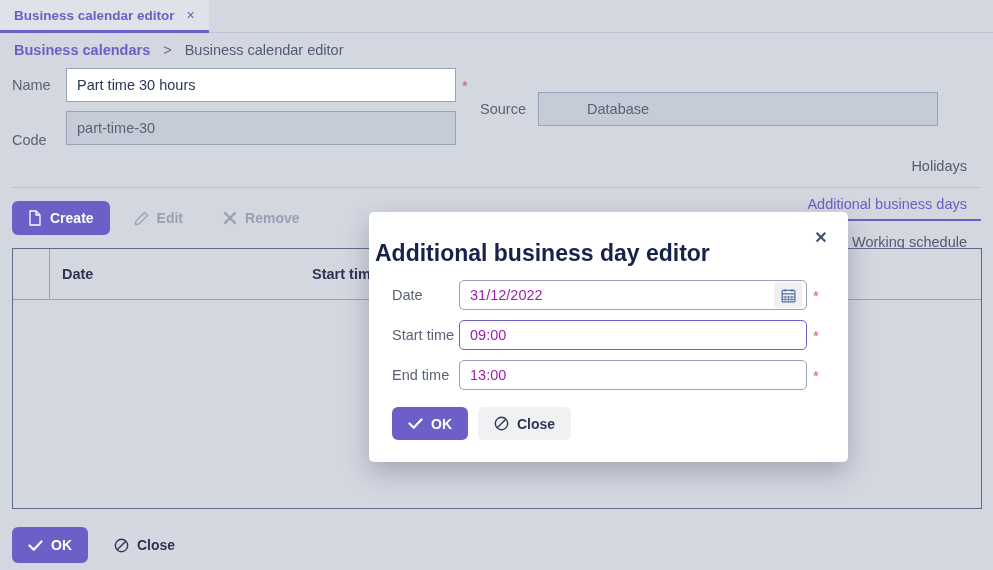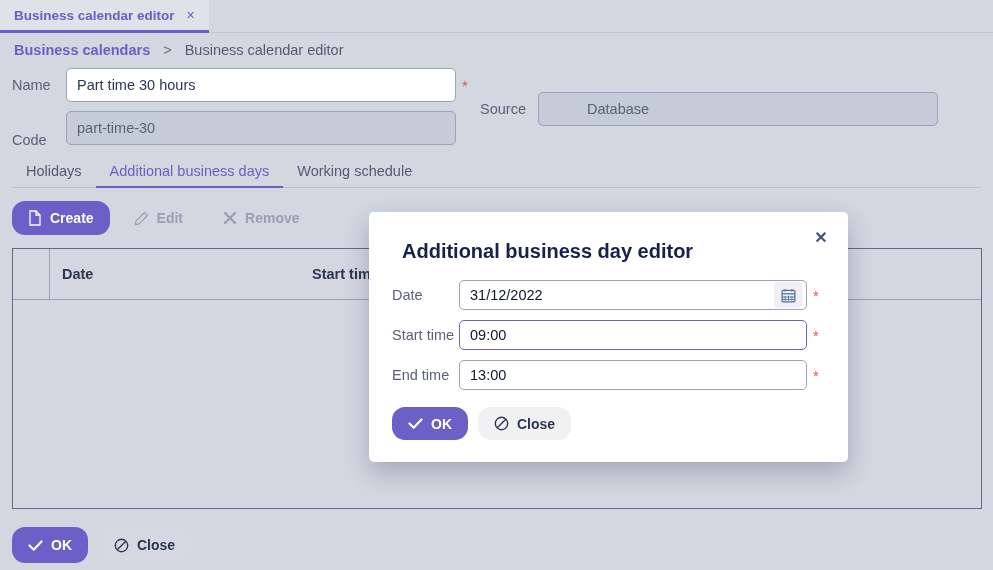--- a/index.html
+++ b/index.html
@@ -43,21 +43,21 @@
     font-size: 14.5px;
   }
   .crumb-link { color: #6b5fc4; font-weight: bold; cursor: pointer; }
   .crumb-sep { color: #6a7186; }
   .crumb-current { color: #525b72; }
 
   
   .field-row { position: absolute; display: flex; align-items: center; }
   .field-label { color: #5a6275; font-size: 14.5px; }
   .ctl {
-    height: 34px; border-radius: 5px; display: flex; align-items: center;
+    height: 34px; border-radius: 0; display: flex; align-items: center;
     padding: 0 10px; font-size: 14.5px;
   }
   .ctl.editable {
     background: #ffffff; border: 1px solid #9aa2b6; color: #2c3654;
   }
   .ctl.readonly {
     background: #c6cbd8; border: 1px solid #9aa2b6; color: #5a6275;
   }
   .req-star { color: #d9534f; font-size: 15px; margin-left: 6px; line-height: 1; }
 
@@ -67,41 +67,42 @@
   #row-code { left: 12px; top: 108px; }
   #row-code .field-label { width: 48px; margin-top: 24px; }
   #row-code .ctl { width: 390px; margin-left: 6px; }
   #row-source { left: 480px; top: 68px; margin-top: 24px; }
   #row-source .field-label { width: 50px; }
   #row-source .ctl { width: 400px; margin-left: 8px; padding-left: 48px; }
 
   
   .tabs {
     position: absolute; left: 12px; top: 158px; width: 969px; height: 30px;
-    display: flex; align-items: flex-end; gap: 0;
+    display: flex; align-items: flex-end; gap: 14px;
     border-bottom: 1px solid #b9bfcd;
+    flex-direction: column;
   }
   .tab {
     padding: 0 14px 8px 14px; font-size: 14.5px; color: #525b72;
     cursor: pointer; position: relative; background: transparent;
   }
   .tab.active { color: #6b5fc4; }
   .tab.active::after {
     content: ""; position: absolute; left: 0; right: 0; bottom: -1px;
     height: 2px; background: #6b5fc4;
   }
 
   
   .toolbar {
     position: absolute; left: 12px; top: 201px;
     display: flex; align-items: center; gap: 8px;
   }
   .btn {
     display: inline-flex; align-items: center; gap: 8px;
-    height: 34px; padding: 0 16px; border-radius: 13px;
+    height: 34px; padding: 0 16px; border-radius: 6px;
     font-size: 14px; border: none; cursor: pointer;
     font-family: "Liberation Sans", sans-serif;
   }
   .btn-primary { background: #6c5fc7; color: #ffffff; font-weight: bold; }
   .btn-disabled { background: transparent; color: #99a0b2; cursor: default; font-weight: bold; }
   .btn-secondary { background: #d5d8e1; color: #2c3654; font-weight: bold; }
   .btn .ic { display: inline-flex; align-items: center; }
 
   
   .grid {
@@ -139,29 +140,29 @@
     background: #ffffff; border-radius: 5px;
     box-shadow: 0 10px 26px rgba(40,48,70,0.28);
     z-index: 50;
   }
   .modal-close {
     position: absolute; right: 14px; top: 12px;
     width: 26px; height: 26px; display: flex; align-items: center; justify-content: center;
     color: #4a5573; font-size: 16px; cursor: pointer; font-weight: bold;
   }
   .modal-title {
-    position: absolute; left: 33px; top: 28px;
-    font-size: 20px; font-weight: bold; color: #16224a;
+    position: absolute; left: 6px; top: 28px;
+    font-size: 23px; font-weight: bold; color: #16224a;
   }
   .m-row { position: absolute; display: flex; align-items: center; }
   .m-label { width: 67px; font-size: 14.5px; color: #5a6275; }
   .m-input {
     width: 348px; height: 30px; border-radius: 5px;
     background: #ffffff; display: flex; align-items: center;
-    padding: 0 8px 0 10px; font-size: 14.5px; color: #0f172a;
+    padding: 0 8px 0 10px; font-size: 14.5px; color: #a21caf;
     position: relative;
   }
   .m-input.normal { border: 1px solid #9aa2b6; }
   .m-input.focused { border: 1px solid #6c5fc7; }
   .m-input .val { flex: 1; }
   .cal-btn {
     width: 28px; height: 26px; border-radius: 4px; background: #f0f0f2;
     display: flex; align-items: center; justify-content: center;
     cursor: pointer; margin-right: -4px;
   }

